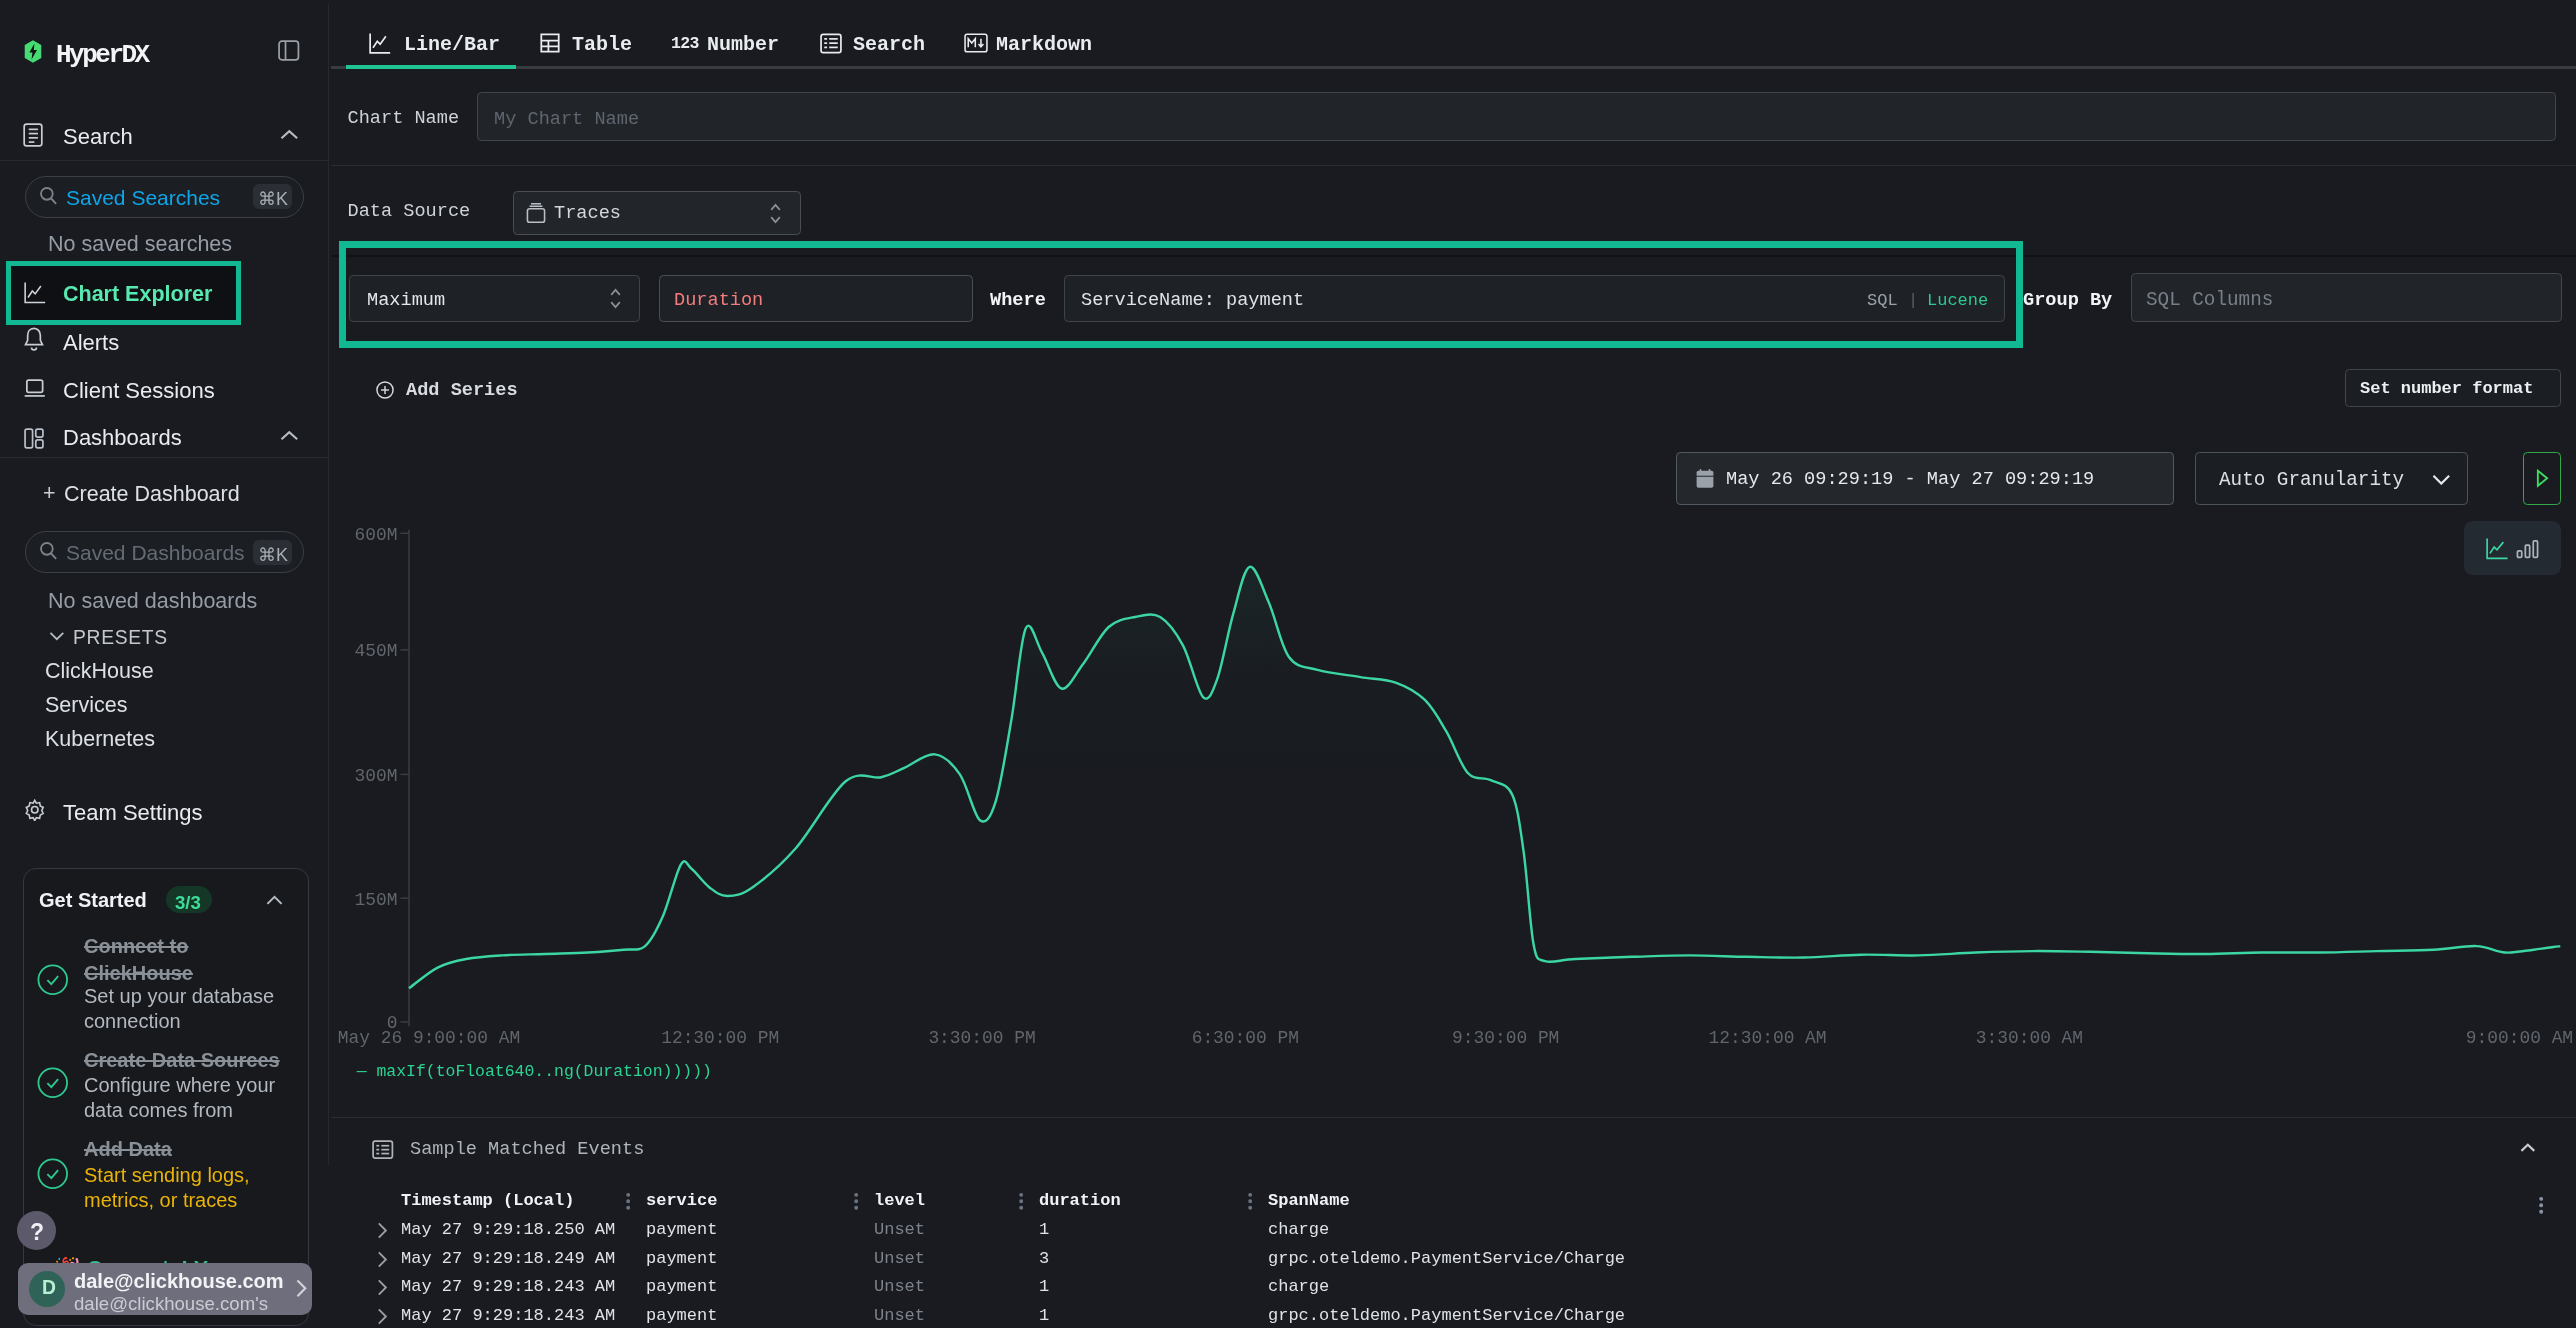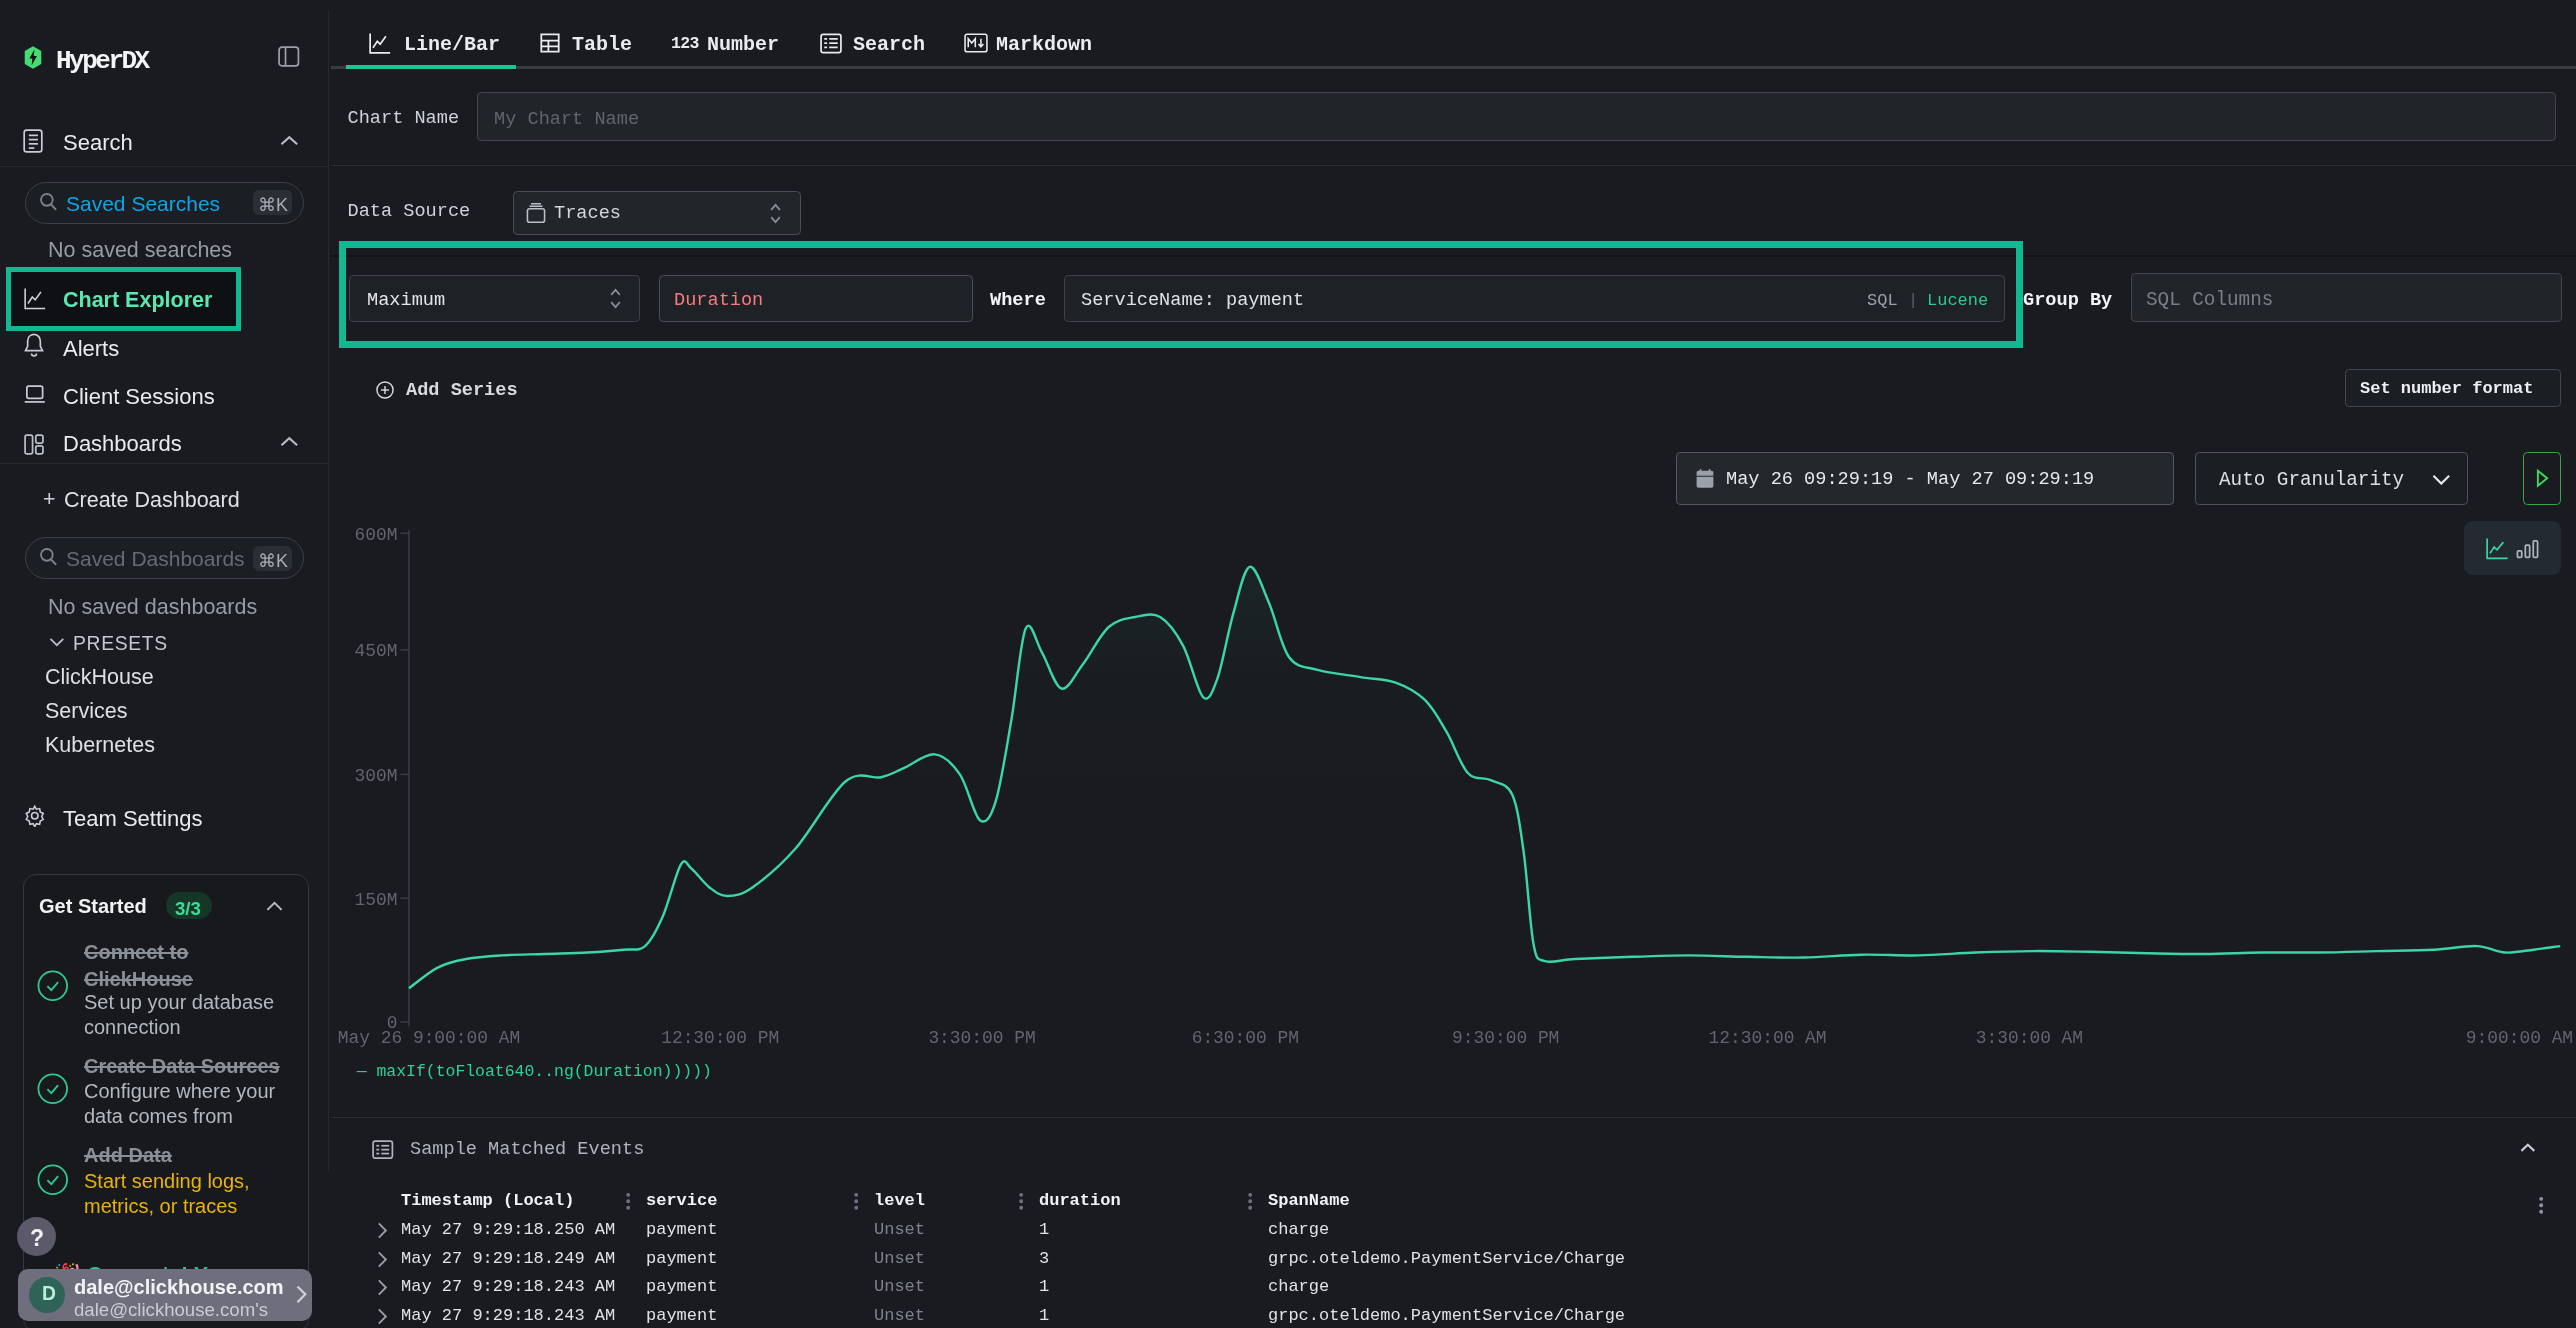--- a/index.html
+++ b/index.html
@@ -9,21 +9,21 @@
   .abs { position:absolute; }
   .mono { font-family:"Liberation Mono", monospace; }
   .sans { font-family:"Liberation Sans", sans-serif; }
   .strike { text-decoration:line-through; }
   svg { display:block; }
 </style>
 </head>
 <body>
 <div id="page">
 
-  <div class="abs" id="sidebar" style="left:0;top:10px;width:329px;height:1161px;background:#191b20;border-right:1.4px solid #26292e;padding-left:44px;">
+  <div class="abs" id="sidebar" style="left:0;top:4px;width:329px;height:1161px;background:#191b20;border-right:1.4px solid #26292e;padding-left:44px;">
 
     <svg class="abs" style="left:24px;top:36px;" width="18" height="23" viewBox="0 0 25 32">
       <path d="M12.5 0.5 L24 7 V25 L12.5 31.5 L1 25 V7 Z" fill="#46dc73"></path>
       <path d="M14.5 5 L7.5 17.5 h4.2 L10.5 27 L18 14 h-4.4 Z" fill="#101214"></path>
     </svg>
     <div class="abs mono" style="left:56px;top:36px;font-size:26px;font-weight:bold;letter-spacing:-2.5px;color:#f2f4f6;">HyperDX</div>
     <svg class="abs" style="left:278px;top:36px;" width="21.5" height="21" viewBox="0 0 30 29" fill="none" stroke="#9ba1a9" stroke-width="2.4">
       <rect x="1.5" y="1.5" width="27" height="26" rx="4"></rect>
       <line x1="10.5" y1="1.5" x2="10.5" y2="27.5"></line>
     </svg>

